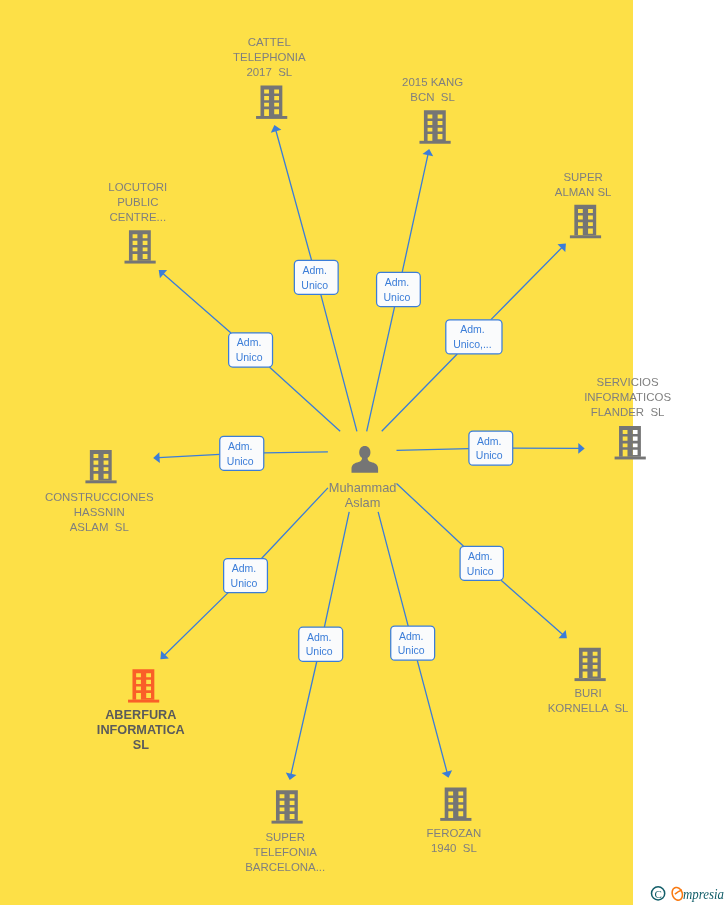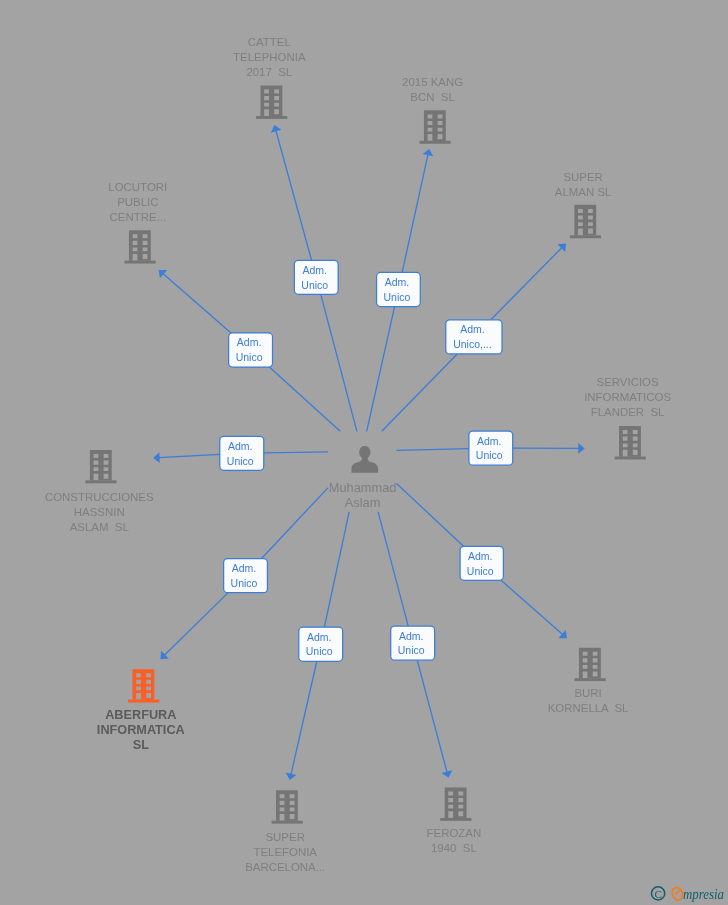--- a/index.html
+++ b/index.html
@@ -1,19 +1,19 @@
 <!DOCTYPE html>
 <html><head>
 <meta charset="utf-8">
 <title>Muhammad Aslam - company relationship network</title>
 <style>
   html,body{margin:0;padding:0;background:#fff;}
   body{width:728px;height:905px;overflow:hidden;
        font-family:"Liberation Sans",sans-serif;}
-  #stage{position:relative;width:728px;height:905px;background:#a3a3a3;}
+  #stage{position:relative;width:633px;height:905px;background:#fde047;}
   svg#graph{position:absolute;left:0;top:0;width:728px;height:905px;display:block;}
   .node-label{font-size:11.45px;fill:#7f7f7f;text-anchor:middle;white-space:pre;}
   .node-label.hl{fill:#5b5b5b;font-weight:bold;font-size:12.7px;}
   .center-label{font-size:12.8px;fill:#7f7f7f;text-anchor:middle;white-space:pre;}
   .edge-label{font-size:10.5px;fill:#3b7dd8;text-anchor:middle;white-space:pre;}
   .edge-path{fill:none;stroke:#3b7dd8;stroke-width:1.3;}
   .label-box{fill:#fafbfc;stroke:#3b7dd8;stroke-width:1.25;}
   #footer{position:absolute;left:644px;top:876px;}
   .logo-letter{font-family:"Liberation Serif",serif;}
 </style>

